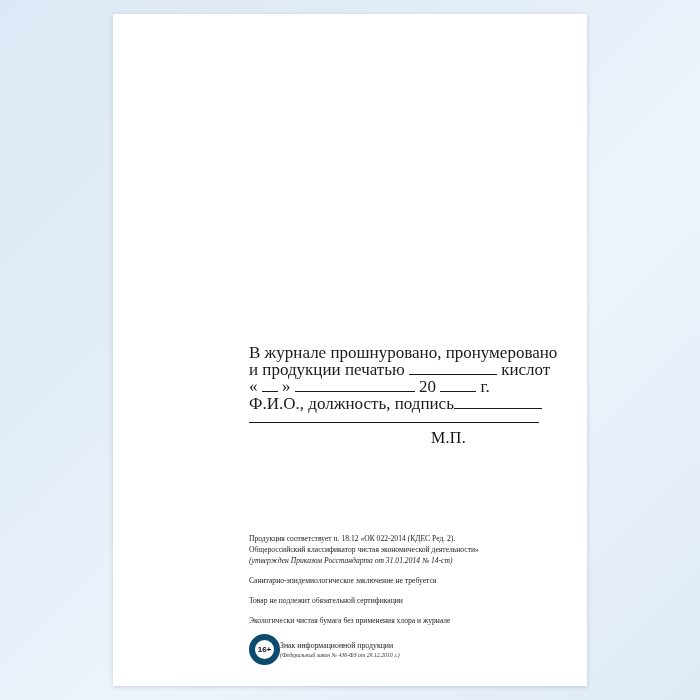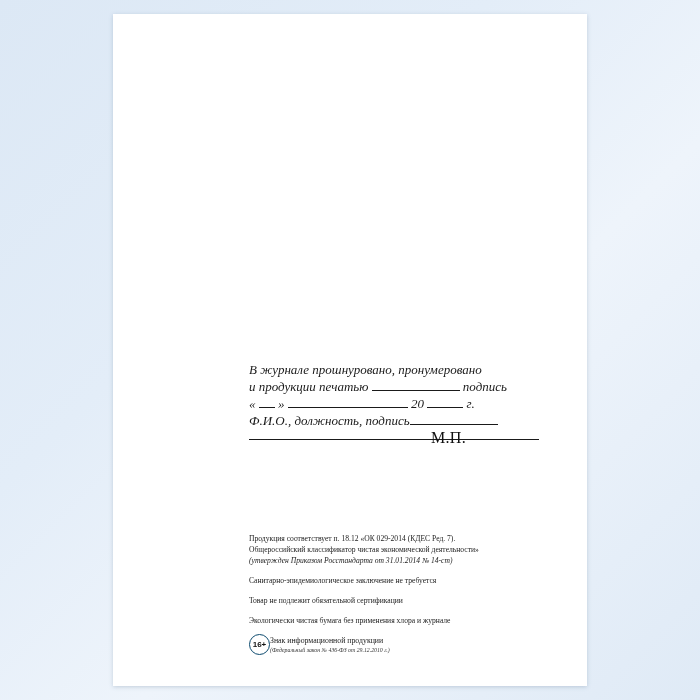--- a/index.html
+++ b/index.html
@@ -28,26 +28,25 @@
     background: #ffffff;
     box-shadow: 0 1px 4px rgba(70,100,130,0.25);
   }
   .block {
     position: absolute;
     color: #111;
   }
   
   #cert-block {
     left: 136px;
-    top: 347px;
+    top: 330px;
     width: 300px;
-    font-size: 13px;
+    font-size: 17px;
     line-height: 17px;
     color: #1a1a1a;
-    font-style: italic;
   }
   #cert-block .line {
     white-space: nowrap;
   }
   .fill {
     display: inline-block;
     border-bottom: 1px solid #1a1a1a;
     height: 12px;
     vertical-align: baseline;
   }
@@ -90,21 +89,21 @@
   #agemark {
     position: absolute;
     left: 136px;
     top: 620px;
     display: flex;
     align-items: center;
   }
   #agemark .badge {
     width: 19px;
     height: 19px;
-    border: 1px solid #0c4a6e;
+    border: 6px solid #0c4a6e;
     border-radius: 50%;
     font-size: 8px;
     font-weight: bold;
     display: flex;
     align-items: center;
     justify-content: center;
     font-family: "Liberation Sans", sans-serif;
     color: #111;
     flex: none;
   }
@@ -127,21 +126,21 @@
 <div id="stage">
   <div id="sheet">
 
     <div class="block" id="cert-block">
       <div class="line">
         <span>В журнале прошнуровано, пронумеровано</span>
       </div>
       <div class="line">
         <span>и продукции печатью</span>
         <span class="fill fill-w1"></span>
-        <span>подпись</span>
+        <span>кислот</span>
       </div>
       <div class="line">
         <span>«</span>
         <span class="fill fill-w3"></span>
         <span>»</span>
         <span class="fill fill-w6"></span>
         <span>20</span>
         <span class="fill fill-w4"></span>
         <span>г.</span>
       </div>
@@ -150,21 +149,21 @@
       </div>
       <span class="rule"></span>
     </div>
 
     <div class="block" id="mp">
       <span>М.П.</span>
     </div>
 
     <div class="block" id="legal">
       <div class="para">
-        <div class="tight">Продукция соответствует п. 18.12 «ОК 029-2014 (КДЕС Ред. 7).</div>
+        <div class="tight">Продукция соответствует п. 18.12 «ОК 022-2014 (КДЕС Ред. 2).</div>
         <div class="tight">Общероссийский классификатор чистая экономической деятельности»</div>
         <div class="tight ital">(утвержден Приказом Росстандарта от 31.01.2014 № 14-ст)</div>
       </div>
       <div class="para spaced">Санитарно-эпидемиологическое заключение не требуется</div>
       <div class="para">Товар не подлежит обязательной сертификации</div>
       <div class="para">Экологически чистая бумага без применения хлора и журнале</div>
     </div>
 
     <div id="agemark">
       <div class="badge">16+</div>

